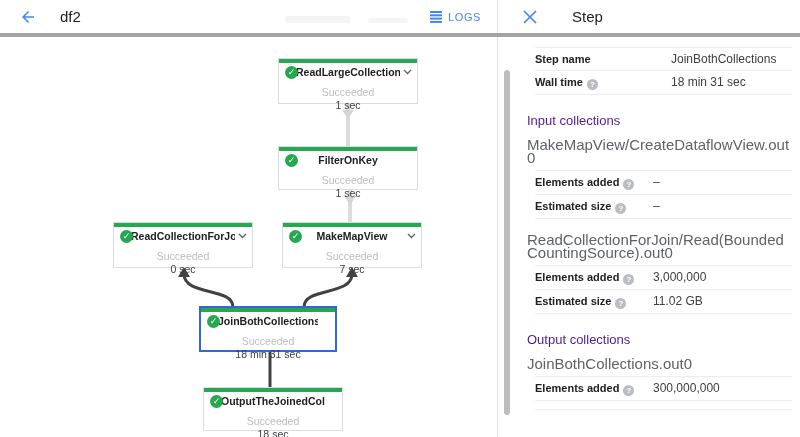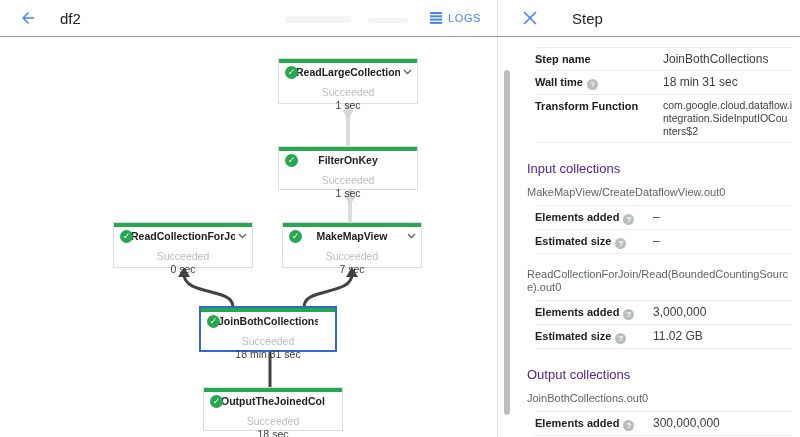--- a/index.html
+++ b/index.html
@@ -1,20 +1,20 @@
 <!DOCTYPE html>
 <html><head>
 <meta charset="utf-8">
 <style>
   * { margin:0; padding:0; box-sizing:border-box; }
   html,body { width:800px; height:437px; overflow:hidden; background:#fff;
               font-family:"Liberation Sans", sans-serif; color:#202124; }
 
   
-  .topbar { height:37px; display:flex; align-items:stretch; border-bottom:1px solid #a3a3a3; }
+  .topbar { height:37px; display:flex; align-items:stretch; border-bottom:4px solid #a3a3a3; }
   .topbar-left { width:497px; display:flex; align-items:center; padding:0 10px 0 16px; position:relative; }
   .back-btn { width:24px; height:24px; display:flex; align-items:center; justify-content:center; cursor:pointer; }
   .job-title { font-size:15px; margin-left:20px; color:#202124; }
   .ghost { position:absolute; background:#f4f4f4; border-radius:3px; }
   .ghost-1 { left:285px; top:16px; width:66px; height:7px; }
   .ghost-2 { left:368px; top:18px; width:40px; height:5px; }
   .logs-btn { margin-left:auto; display:flex; align-items:center; gap:5px; color:#4285f4;
               font-size:11px; font-weight:normal; letter-spacing:.6px; cursor:pointer; padding:4px 6px; }
   .panel-header { flex:1; display:flex; align-items:center; padding-left:22px; border-left:1px solid #e3e3e3; }
   .close-btn { width:20px; height:20px; display:flex; align-items:center; justify-content:center; cursor:pointer; }
@@ -46,28 +46,28 @@
 
   #node1 { left:278px; top:21px; }
   #node2 { left:278px; top:109px; height:44px; }
   #node3 { left:113px; top:185px; }
   #node4 { left:282px; top:185px; }
   #node5 { left:199px; top:269px; width:138px; }
   #node6 { left:203px; top:350px; height:44px; }
 
   
   .details { margin:10px 8px 0 37px; border-bottom:1px solid #ececec; }
-  .detail-row { display:grid; grid-template-columns:112px 1fr; column-gap:16px;
+  .detail-row { display:grid; grid-template-columns:112px 1fr; column-gap:24px;
                 padding:4px 0; border-top:1px solid #ececec; }
   .d-label { font-size:11px; font-weight:bold; color:#202124; line-height:14px; }
   .d-value { font-size:12px; color:#3c4043; line-height:14px; }
   .d-value.wrap { font-size:10.5px; line-height:13px; overflow-wrap:anywhere; word-break:break-all; }
 
   .section-h { font-size:13px; color:#4c1d95; margin:18px 8px 0 29px; }
-  .coll-name { font-size:11px; color:#5f6368; margin:10px 8px 0 29px; line-height:13px; word-break:break-all; }
+  .coll-name { font-size:15px; color:#5f6368; margin:10px 8px 0 29px; line-height:13px; word-break:break-all; }
   .metric-rows { margin:6px 8px 0 37px; border-bottom:1px solid #ececec; }
   .metric-row { display:grid; grid-template-columns:110px 1fr; column-gap:8px;
                 padding:4px 0; border-top:1px solid #ececec; }
 
   .help-icon { display:inline-block; width:11px; height:11px; border-radius:50%; background:#b9bdc1;
                color:#fff; font-size:8px; font-weight:bold; line-height:11px; text-align:center;
                margin-left:4px; vertical-align:-1px; cursor:pointer; }
 </style>
 </head>
 <body>
@@ -200,24 +200,20 @@
 
     <div class="details">
       <div class="detail-row">
         <span class="d-label">Step name</span>
         <span class="d-value">JoinBothCollections</span>
       </div>
       <div class="detail-row">
         <span class="d-label"><span>Wall time</span><span class="help-icon">?</span></span>
         <span class="d-value">18 min 31 sec</span>
       </div>
-      <div class="detail-row">
-        <span class="d-label">Transform Function</span>
-        <span class="d-value wrap">com.google.cloud.dataflow.integration.SideInputIOCounters$2</span>
-      </div>
     </div>
 
     <div class="section-h">Input collections</div>
 
     <div class="coll-name">MakeMapView/CreateDataflowView.out0</div>
     <div class="metric-rows">
       <div class="metric-row">
         <span class="d-label"><span>Elements added</span><span class="help-icon">?</span></span>
         <span class="d-value">–</span>
       </div>

